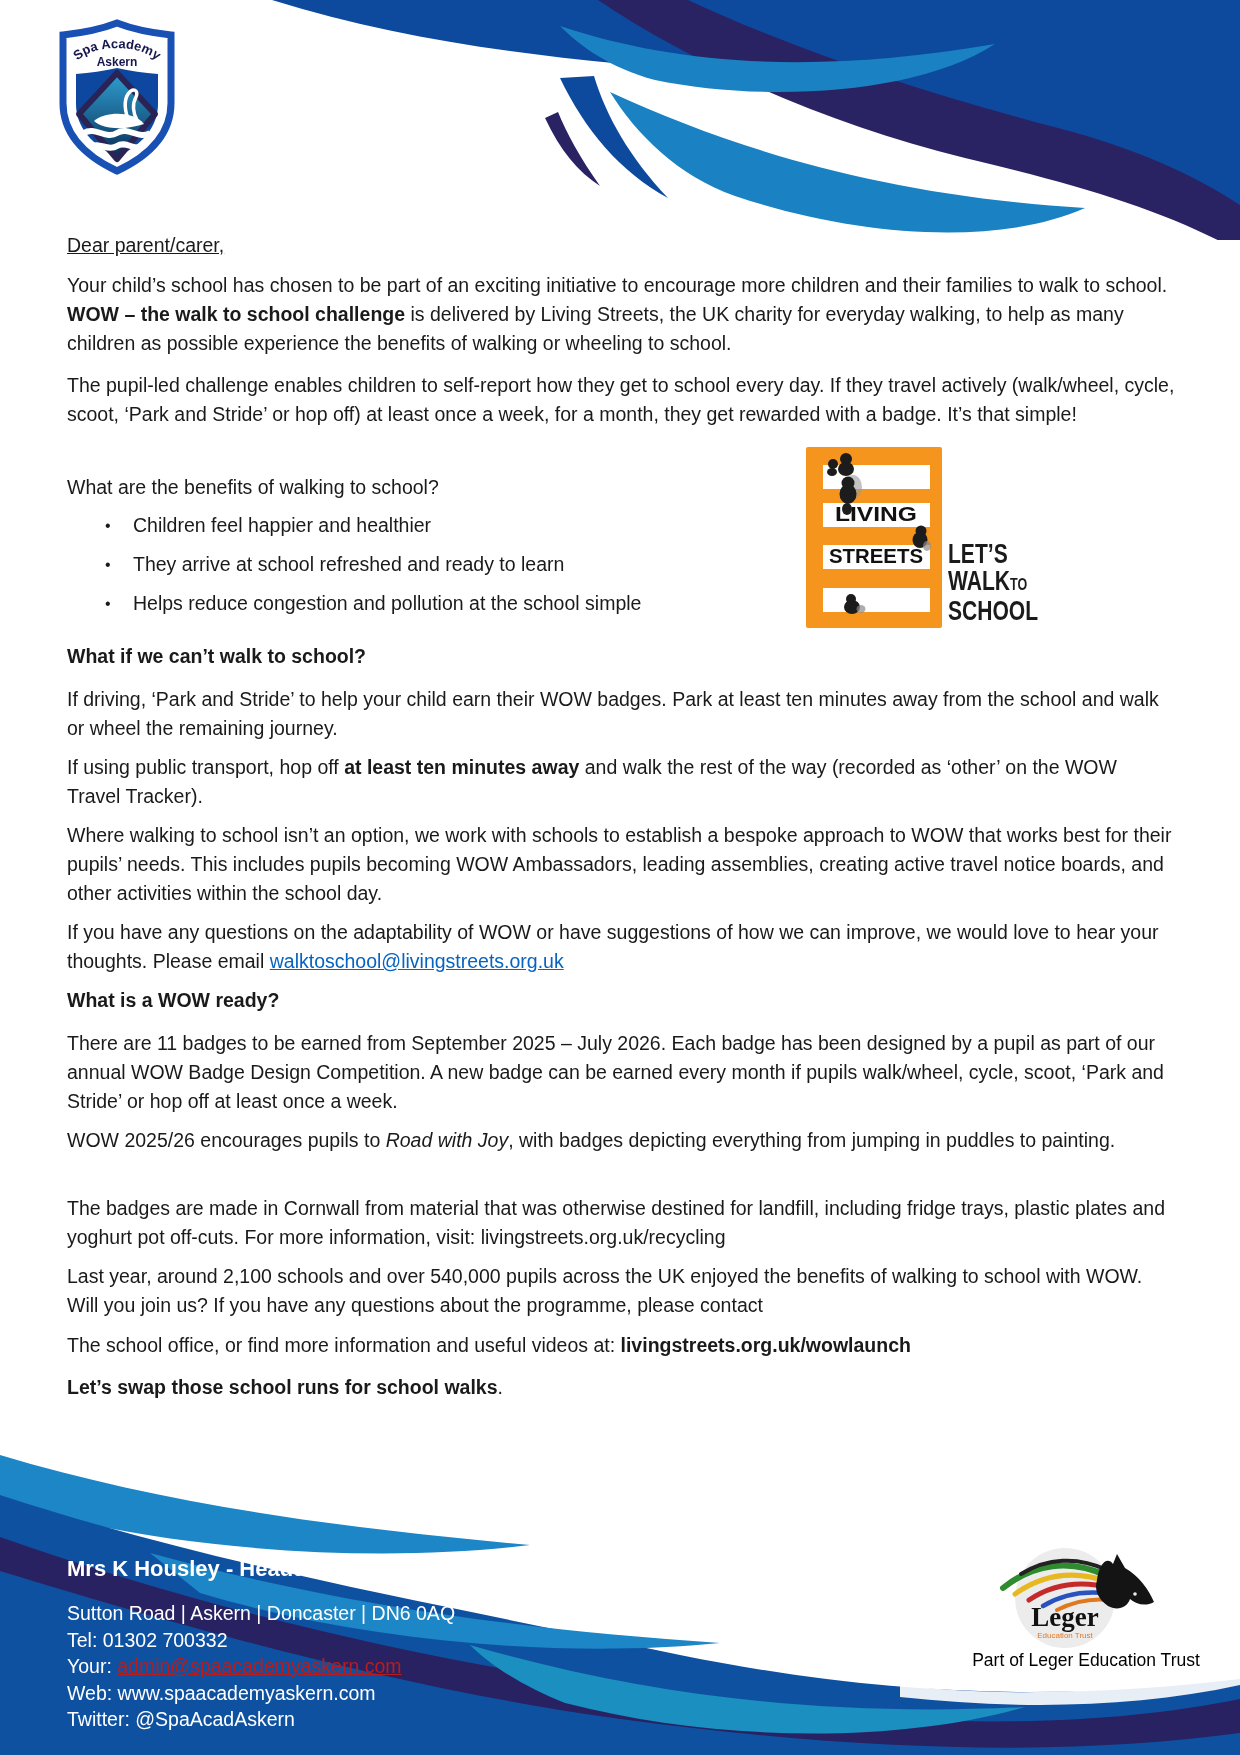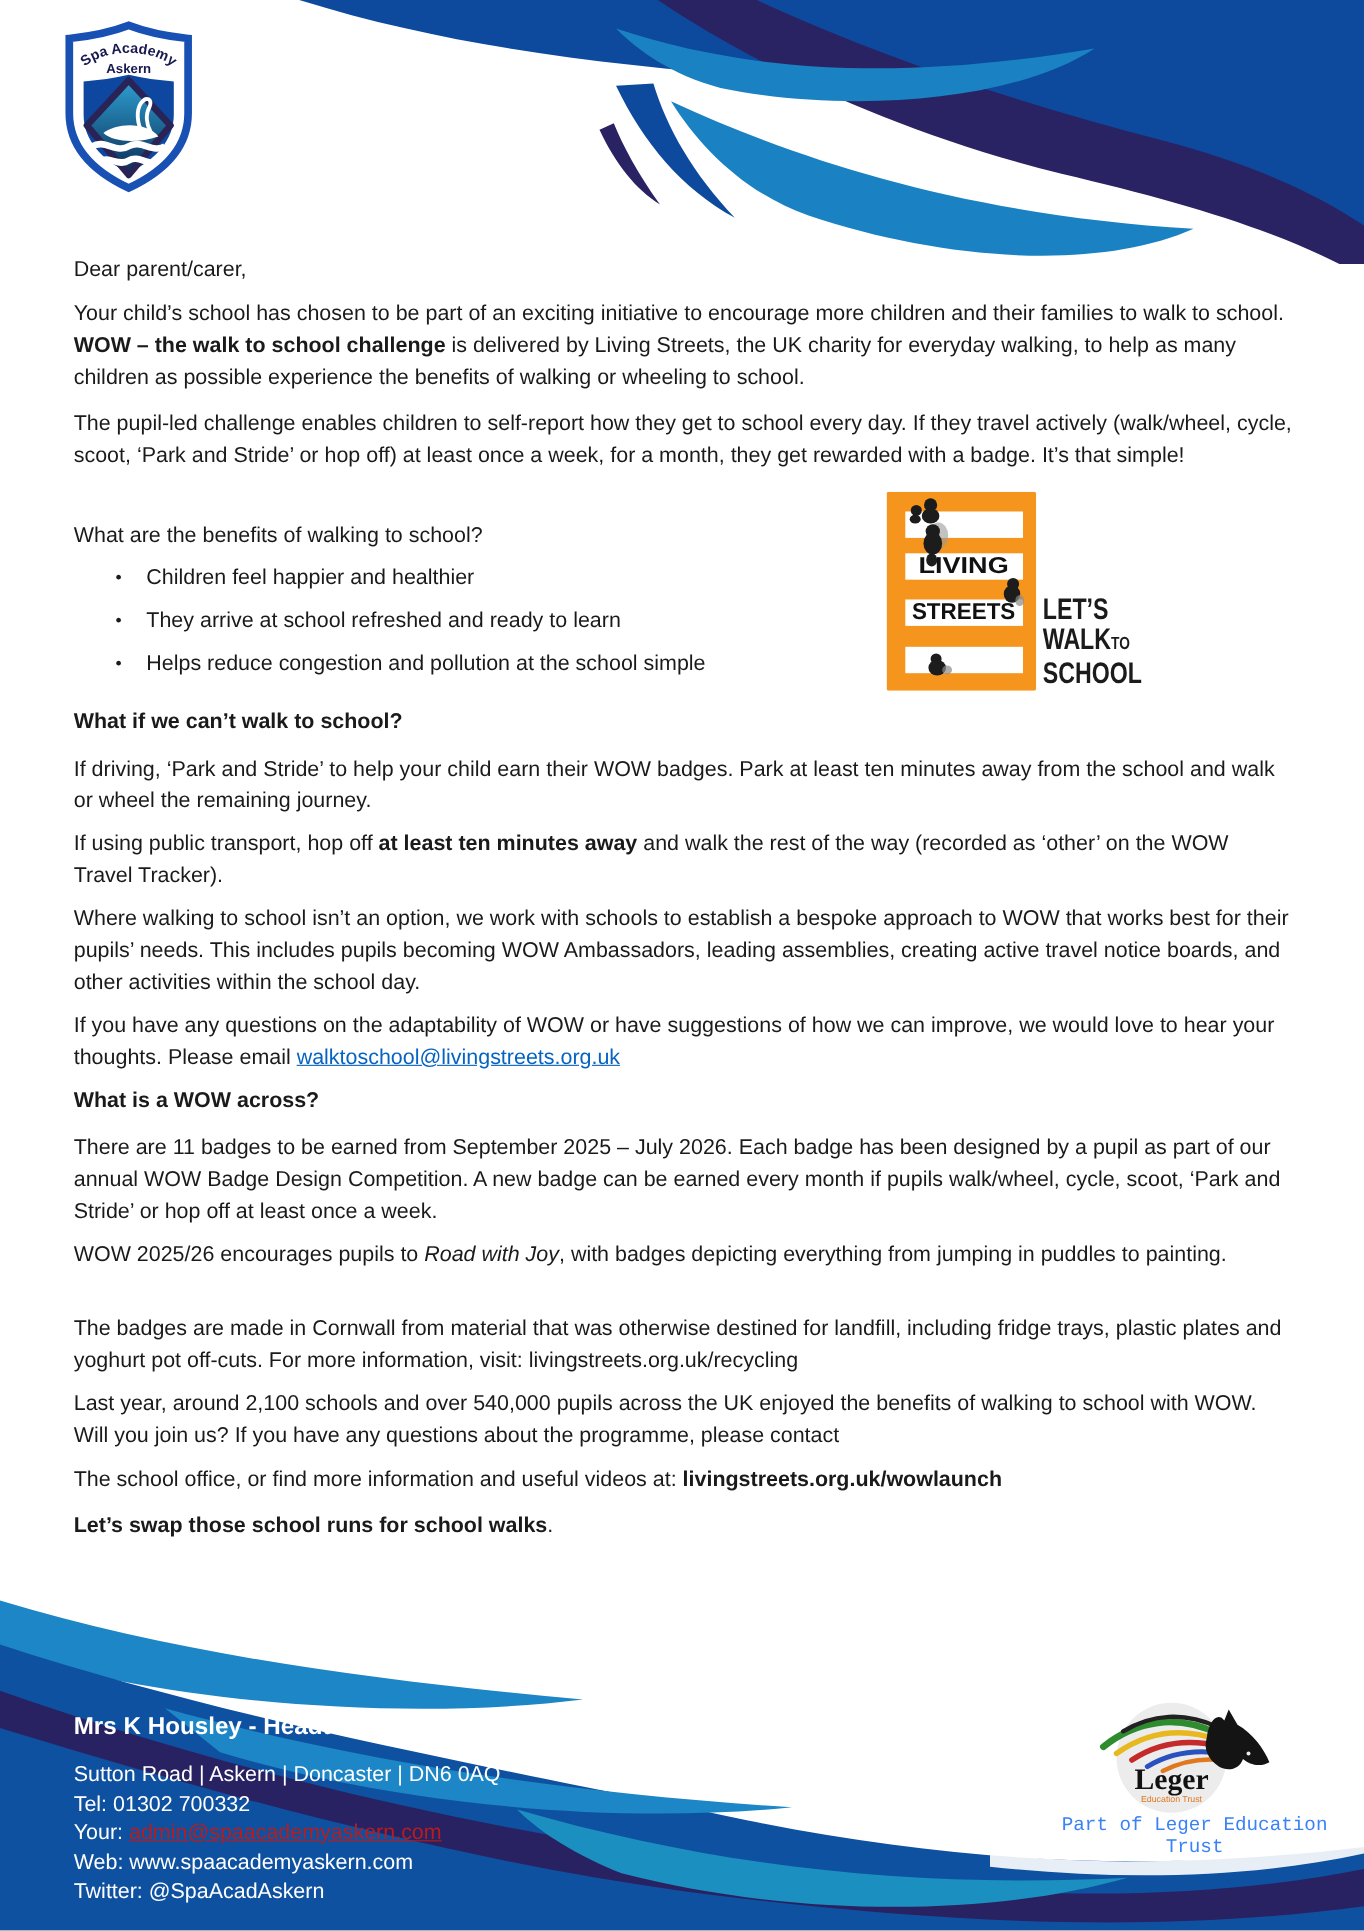--- a/index.html
+++ b/index.html
@@ -24,21 +24,21 @@
     position:absolute;left:948px;top:541px;width:160px;
     font-weight:800;font-size:27px;line-height:27px;color:#1b1b1b;
     transform:scaleX(.78);transform-origin:left top;letter-spacing:0px;
   }
   .lets-walk .small{font-size:16px;font-weight:800;}
   
   .foot-name{position:absolute;left:67px;top:1556px;color:#fff;font-size:22px;font-weight:bold;}
   .foot-lines{position:absolute;left:67px;top:1600px;color:#fff;font-size:19.5px;line-height:26.5px;}
   .wlink{color:#b91c1c;text-decoration:underline;cursor:pointer;}
   .leger-caption{position:absolute;left:958px;top:1650px;width:256px;text-align:center;
-    color:#3b82f6;font-size:17.5px;font-family:Liberation Mono, monospace;}
+    color:#000000;font-size:17.5px;font-family:Liberation Sans, sans-serif;}
 </style>
 </head>
 <body>
 
 <div class="page">
 
   <svg class="abs" style="left:0;top:0;" width="1240" height="240" viewBox="0 0 1240 240">
     <path d="M272,0 C420,46 565,60 735,74 C930,90 1105,148 1240,232 L1240,0 Z" fill="#0D4A9E"></path>
     <path d="M598,0 L688,0 C800,52 930,95 1058,128 C1135,148 1195,175 1240,205 L1240,252 C1170,212 1080,185 965,158 C820,122 690,62 598,0 Z" fill="#2A2363"></path>
     <path d="M560,26 C680,66 820,74 995,44 C915,96 760,102 655,80 C610,68 580,46 560,26 Z" fill="#1A82C2"></path>
@@ -63,21 +63,21 @@
       <path d="M76,104 C70,94 70,82 74,76 C79,69 85,72 82,79 C78,86 79,95 83,102" fill="none" stroke="#ffffff" stroke-width="3.5" stroke-linecap="round"></path>
     </g>
     <path d="M30,115 C41,108 52,122 63,115 C74,108 85,122 96,115" fill="none" stroke="#ffffff" stroke-width="6"></path>
     <path d="M36,129 C45,123 54,134 63,128 C72,122 81,134 90,128" fill="none" stroke="#ffffff" stroke-width="6"></path>
     <text font-size="13" font-weight="bold" fill="#17194E">
       <textPath href="#crestArc" startOffset="50%" text-anchor="middle">Spa Academy</textPath>
     </text>
     <text x="63" y="48" font-size="12" font-weight="bold" fill="#17194E" text-anchor="middle">Askern</text>
   </svg>
 
-  <div class="para" style="top:231px;">Dear parent/carer,</div>
+  <div class="para" style="top:231px;text-decoration:underline;">Dear parent/carer,</div>
 
   <div class="para" style="top:271px;"><span>Your child’s school has chosen to be part of an exciting initiative to encourage more children and their families to walk to school. </span><span class="b">WOW – the walk to school challenge</span><span> is delivered by Living Streets, the UK charity for everyday walking, to help as many children as possible experience the benefits of walking or wheeling to school.</span></div>
 
   <div class="para" style="top:371px;"><span> The pupil-led challenge enables children to self-report how they get to school every day. If they travel actively (walk/wheel, cycle, scoot, ‘Park and Stride’ or hop off) at least once a week, for a month, they get rewarded with a badge. It’s that simple!</span></div>
 
   <div class="para" style="top:473px;">What are the benefits of walking to school?</div>
 
   <div class="bullet-row" style="top:511px;">
     <span class="bullet-dot">•</span>
     <span>Children feel happier and healthier</span>
@@ -94,21 +94,21 @@
   <div class="para heading" style="top:642px;">What if we can’t walk to school?</div>
 
   <div class="para" style="top:685px;"><span>If driving, ‘Park and Stride’ to help your child earn their WOW badges. Park at least ten minutes away from the school and walk or wheel the remaining journey.</span></div>
 
   <div class="para" style="top:753px;"><span>If using public transport, hop off </span><span class="b">at least ten minutes away</span><span> and walk the rest of the way (recorded as ‘other’ on the WOW Travel Tracker).</span></div>
 
   <div class="para" style="top:821px;"><span>Where walking to school isn’t an option, we work with schools to establish a bespoke approach to WOW that works best for their pupils’ needs. This includes pupils becoming WOW Ambassadors, leading assemblies, creating active travel notice boards, and other activities within the school day.</span></div>
 
   <div class="para" style="top:918px;"><span>If you have any questions on the adaptability of WOW or have suggestions of how we can improve, we would love to hear your thoughts. Please email </span><a class="seg-link" href="#">walktoschool@livingstreets.org.uk</a></div>
 
-  <div class="para heading" style="top:986px;">What is a WOW across?</div>
+  <div class="para heading" style="top:986px;">What is a WOW ready?</div>
 
   <div class="para" style="top:1029px;"><span>There are 11 badges to be earned from September 2025 – July 2026. Each badge has been designed by a pupil as part of our annual WOW Badge Design Competition. A new badge can be earned every month if pupils walk/wheel, cycle, scoot, ‘Park and Stride’ or hop off at least once a week.</span></div>
 
   <div class="para" style="top:1126px;"><span> WOW 2025/26 encourages pupils to </span><span class="i">Road with Joy</span><span>, with badges depicting everything from jumping in puddles to painting.</span></div>
 
   <div class="para" style="top:1194px;"><span>The badges are made in Cornwall from material that was otherwise destined for landfill, including fridge trays, plastic plates and yoghurt pot off-cuts. For more information, visit: livingstreets.org.uk/recycling</span></div>
 
   <div class="para" style="top:1262px;"><span>Last year, around 2,100 schools and over 540,000 pupils across the UK enjoyed the benefits of walking to school with WOW. Will you join us? If you have any questions about the programme, please contact</span></div>
 
   <div class="para" style="top:1331px;"><span>The school office, or find more information and useful videos at: </span><span class="b">livingstreets.org.uk/wowlaunch</span></div>

